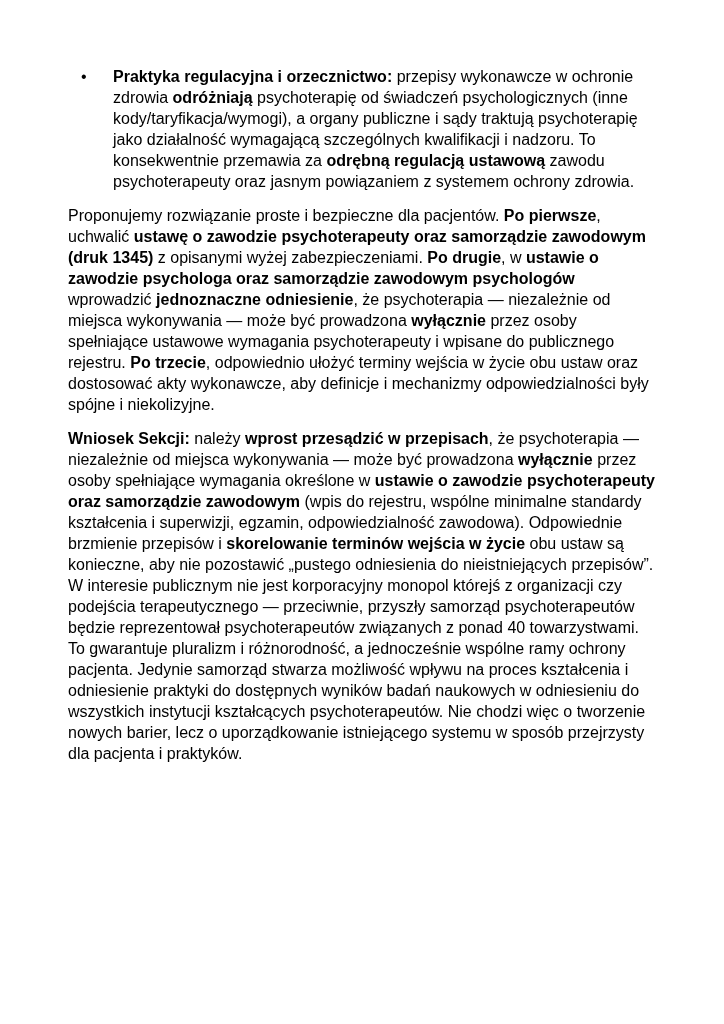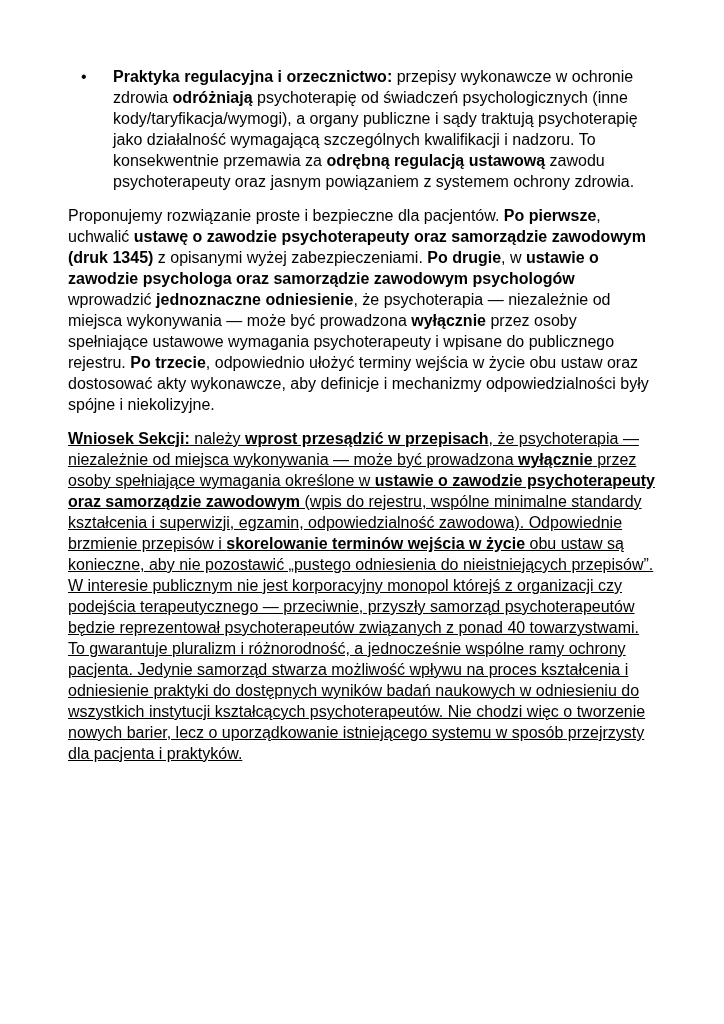--- a/index.html
+++ b/index.html
@@ -21,21 +21,21 @@
     left: 68px;
     top: 66px;
     width: 592px;
     font-size: 16px;
     line-height: 21px;
   }
   .para {
     margin: 0 0 13px 0;
     text-align: left;
   }
-  .para:last-child { margin-bottom: 16px; text-decoration: underline; }
+  .para:last-child { margin-bottom: 16px; }
   .bullet-para {
     position: relative;
     padding-left: 45px;
     box-sizing: border-box;
     width: 592px;
   }
   .bullet-marker {
     position: absolute;
     left: 13px;
     top: 0;

